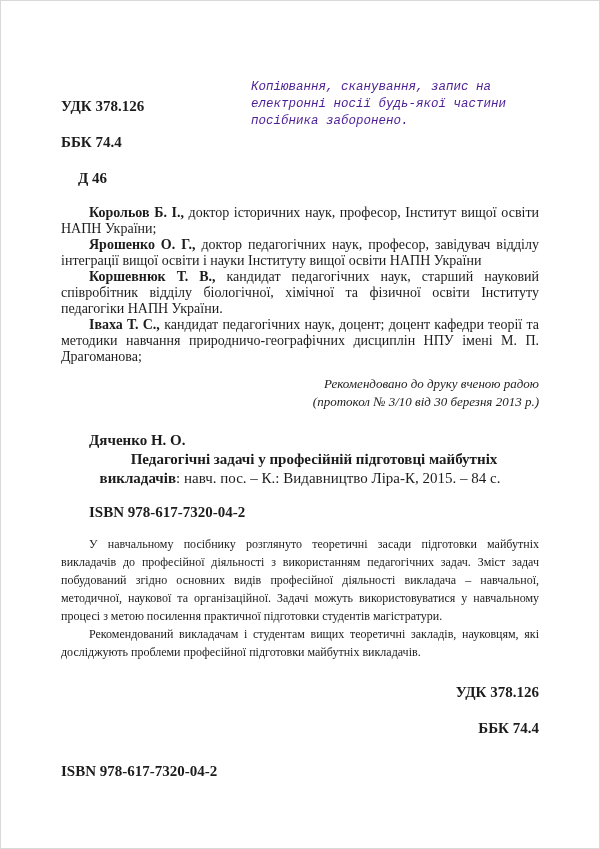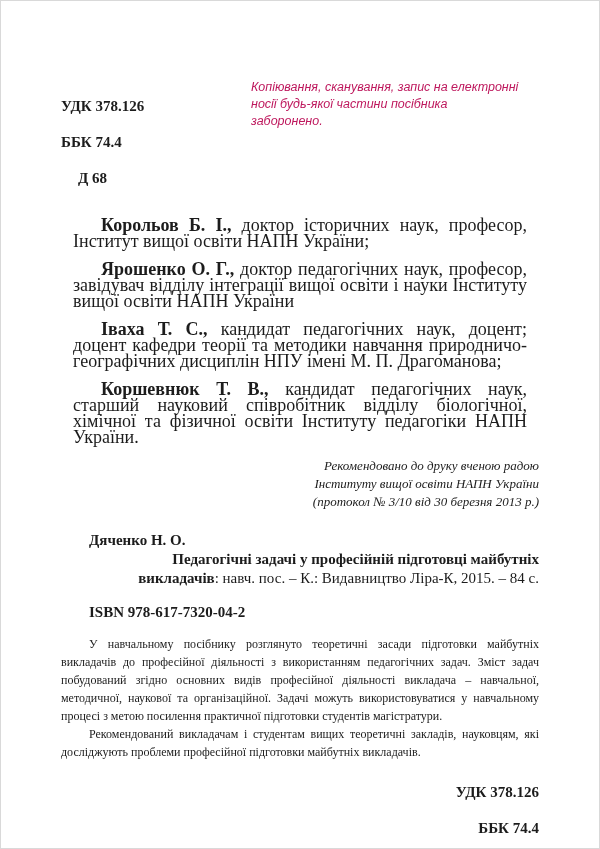--- a/index.html
+++ b/index.html
@@ -31,41 +31,41 @@
   .codes {
     font-weight: bold;
     font-size: 15px;
     line-height: 18px;
     white-space: pre-line;
   }
   .codes .d-index {
     padding-left: 17px;
   }
   .copy-note {
-    font-family: Liberation Sans, sans-serif;
+    font-family: Liberation Mono, monospace;
     font-style: italic;
     font-size: 12.5px;
     line-height: 17px;
     width: 268px;
     margin-right: 20px;
-    color: #be185d;
+    color: #4c1d95;
   }
   
   .reviewers-heading {
     font-family: "Liberation Sans", sans-serif;
     font-style: italic;
     font-weight: bold;
     font-size: 14px;
     margin-top: 21px;
     padding-left: 28px;
     letter-spacing: 0.3px;
   }
   .reviewer {
-    margin: 12px;
-    font-size: 18px;
+    margin: 0;
+    font-size: 14px;
     line-height: 16px;
     text-align: justify;
     text-indent: 28px;
   }
   .reviewer b { font-weight: bold; }
   
   .approval {
     margin-top: 10px;
     text-align: right;
     font-style: italic;
@@ -78,21 +78,21 @@
     font-size: 15px;
     line-height: 19px;
   }
   .bib-author {
     font-weight: bold;
     padding-left: 28px;
   }
   .bib-title {
     margin: 0;
     text-indent: 28px;
-    text-align: right;
+    text-align: center;
   }
   .bib-title b { font-weight: bold; }
   .isbn-top {
     margin-top: 16px;
     font-weight: bold;
     font-size: 15px;
     padding-left: 28px;
   }
   
   .annotation {
@@ -123,34 +123,33 @@
 </head>
 <body>
 
 <div class="page">
   <div class="content">
 
     <div class="head-row">
       <div class="codes">
         <div>УДК 378.126</div>
         <div>ББК 74.4</div>
-        <div class="d-index">Д 68</div>
+        <div class="d-index">Д 46</div>
       </div>
       <div class="copy-note">Копіювання, сканування, запис на електронні носії будь-якої частини посібника заборонено.</div>
     </div>
 
 
     <p class="reviewer"><b>Корольов Б. І.,</b><span> доктор історичних наук, професор, Інститут вищої освіти НАПН України;</span></p>
     <p class="reviewer"><b>Ярошенко О. Г.,</b><span> доктор педагогічних наук, професор, завідувач відділу інтеграції вищої освіти і науки Інституту вищої освіти НАПН України</span></p>
+    <p class="reviewer"><b>Коршевнюк Т. В.,</b><span> кандидат педагогічних наук, старший науковий співробітник відділу біологічної, хімічної та фізичної освіти Інституту педагогіки НАПН України.</span></p>
     <p class="reviewer"><b>Іваха Т. С.,</b><span> кандидат педагогічних наук, доцент; доцент кафедри теорії та методики навчання природничо-географічних дисциплін НПУ імені М. П. Драгоманова;</span></p>
-    <p class="reviewer"><b>Коршевнюк Т. В.,</b><span> кандидат педагогічних наук, старший науковий співробітник відділу біологічної, хімічної та фізичної освіти Інституту педагогіки НАПН України.</span></p>
 
     <div class="approval">
       <div>Рекомендовано до друку вченою радою</div>
-      <div>Інституту вищої освіти НАПН України</div>
       <div>(протокол № 3/10 від 30 березня 2013 р.)</div>
     </div>
 
     <div class="bib">
       <div class="bib-author">Дяченко Н. О.</div>
       <p class="bib-title"><b>Педагогічні задачі у професійній підготовці майбутніх викладачів</b><span>: навч. пос. – К.: Видавництво Ліра-К, 2015. – 84 с.</span></p>
     </div>
 
     <div class="isbn-top">ISBN 978-617-7320-04-2</div>
 

